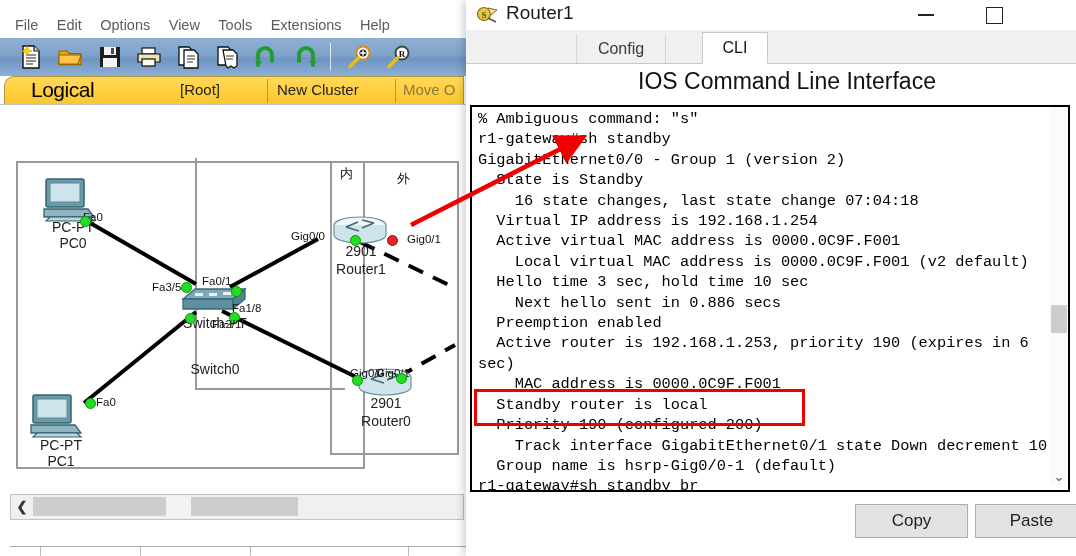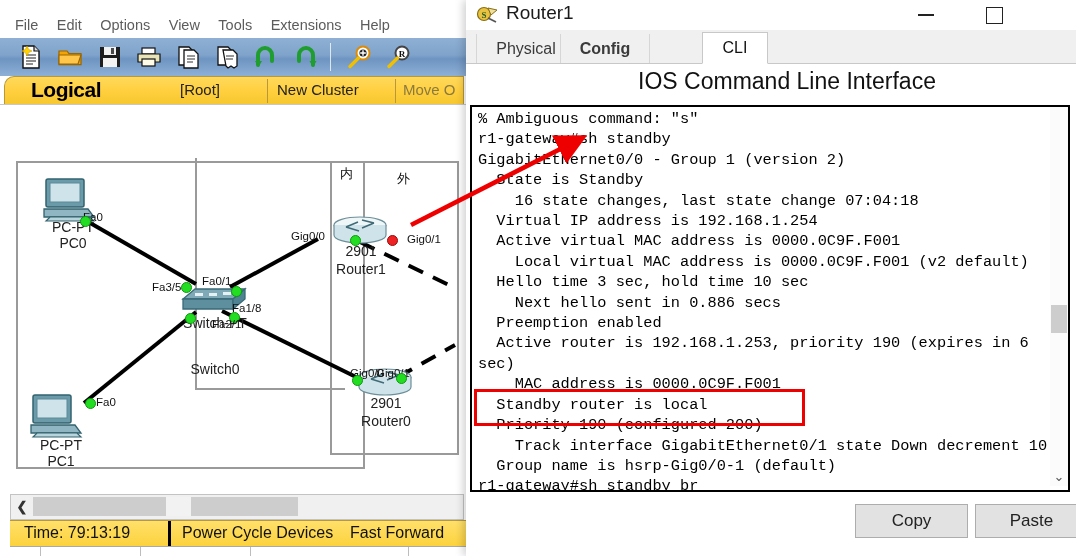--- a/index.html
+++ b/index.html
@@ -55,21 +55,21 @@
     position: absolute; left: 0; top: 76px; width: 466px; height: 28px;
     background: #ffffff;
   }
   #lg-tabshape{
     position:absolute; left:4px; top:0; width:458px; height:28px;
     background: linear-gradient(to bottom, #ffd95c 0%, #ffcf3e 50%, #f7c72f 100%);
     border:1px solid #b9983b; border-bottom:none;
     border-top-left-radius: 10px;
   }
   #lg-tabshape .lgl {
-    position:absolute; left:26px; top:1px; font-size:21px; font-weight:bold;
+    position:absolute; left:26px; top:1px; font-size:21px; font-weight:normal;
     color:#000; font-family:"Liberation Sans", sans-serif; letter-spacing:-0.5px;
   }
   #lg-tabshape .lroot{
     position:absolute; left:175px; top:4px; font-size:15px; color:#222;
   }
   #lg-tabshape .vbar{ position:absolute; top:2px; width:1px; height:24px; background:#b9983b; }
   #lg-tabshape .lnew{ position:absolute; left:272px; top:4px; font-size:15px; color:#222; }
   #lg-tabshape .lmove{ position:absolute; left:398px; top:4px; font-size:15px; color:#8a7a40; white-space:nowrap;}
 
   
@@ -421,26 +421,20 @@
       <div class="linkdot" style="left:85px; top:293px;"></div>
     </div>
 
     <div id="hscroll">
       <div class="lbtn">❮</div>
       <div class="thumb">
           <i></i>
         </div>
     </div>
 
-    <div id="statusbar">
-      <span class="sbtime">Time: 79:13:19</span>
-      <div class="sbsep"></div>
-      <span class="sbpc">Power Cycle Devices</span>
-      <span class="sbff">Fast Forward</span>
-    </div>
 
     <div id="bottomstrip">
       <div class="cell" style="left:30px;  width:100px;"></div>
       <div class="cell" style="left:130px; width:110px;"></div>
       <div class="cell" style="left:240px; width:135px;"></div>
       <div class="cell" style="left:398px; width:58px;"></div>
     </div>
   </div>
 
   <div id="farright">
@@ -461,22 +455,21 @@
       <span class="ttxt">Router1</span>
       <div class="wbtn" style="left:437px;">
           <div class="min"></div>
         </div>
       <div class="wbtn" style="left:505px;">
           <div class="max"></div>
         </div>
     </div>
 
     <div id="rw-tabs">
-      <div class="rtab" style="left:10px;  width:100px;">Physical</div>
-      <div class="rtab" style="left:94px; width:90px;font-weight:bold;">Config</div>
+      <div class="rtab" style="left:110px; width:90px;">Config</div>
       <div class="rtab sel" style="left:200px; width:66px;margin-left:36px;">CLI</div>
     </div>
 
     <div id="cli-heading">IOS Command Line Interface</div>
 
     <div id="cli-box">
       <div id="cli-text">% Ambiguous command: "s"
 r1-gateway#sh standby
 GigabitEthernet0/0 - Group 1 (version 2)
   State is Standby

